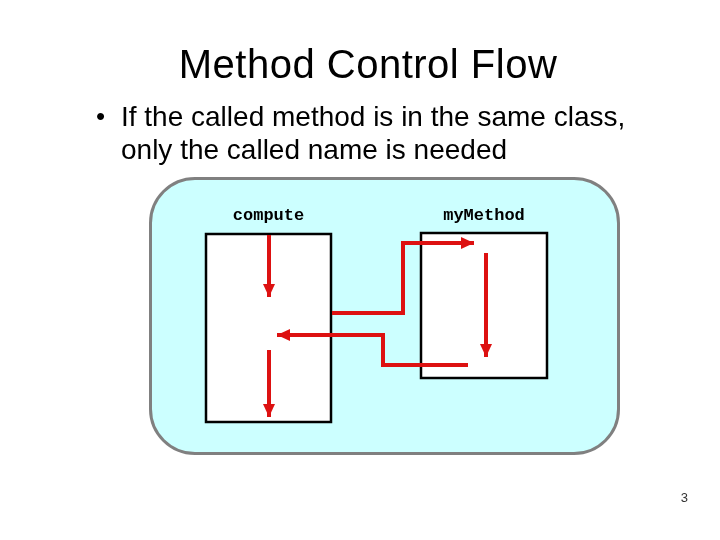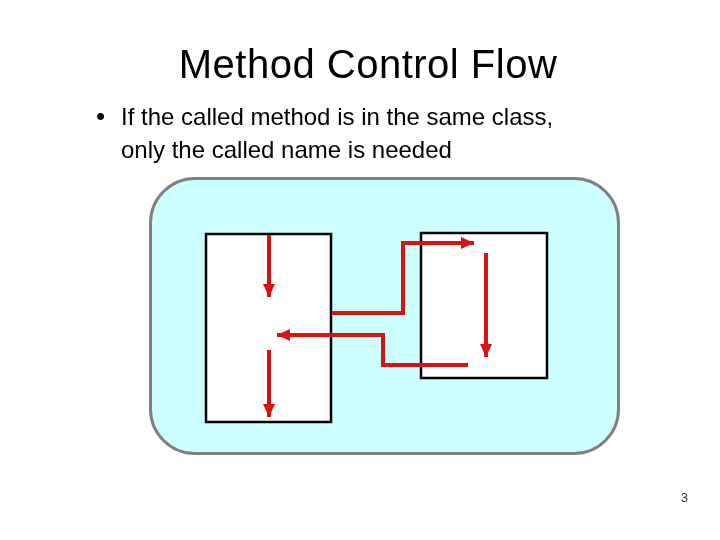--- a/index.html
+++ b/index.html
@@ -31,21 +31,21 @@
     align-items: flex-start;
   }
   .bullet-marker {
     font-size: 26px;
     line-height: 33px;
     width: 25px;
     flex: 0 0 25px;
     color: var(--text);
   }
   .bullet-text {
-    font-size: 24px;
+    font-size: 28px;
     line-height: 33px;
     color: var(--text);
     white-space: nowrap;
   }
 
   .panel {
     position: absolute;
     left: 141px; top: 177px;
     width: 471px; height: 278px;
     box-sizing: border-box;
@@ -113,16 +113,18 @@
     <rect class="box" x="198" y="234" width="125" height="188"></rect>
     <rect class="box" x="413" y="233" width="126" height="145"></rect>
 
     <line class="arrow" x1="261" y1="235" x2="261" y2="297" marker-end="url(#ah)"></line>
     <polyline class="arrow" points="324,313 395,313 395,243 466,243" marker-end="url(#ah)"></polyline>
     <line class="arrow" x1="478" y1="253" x2="478" y2="357" marker-end="url(#ah)"></line>
     <polyline class="arrow" points="460,365 375,365 375,335 269,335" marker-end="url(#ah)"></polyline>
     <line class="arrow" x1="261" y1="350" x2="261" y2="417" marker-end="url(#ah)"></line>
   </svg>
 
+  <div class="mono-label caller-label">compute</div>
+  <div class="mono-label callee-label">myMethod</div>
 
   <div class="page-num">3</div>
 
 </div>
 
 </body></html>

